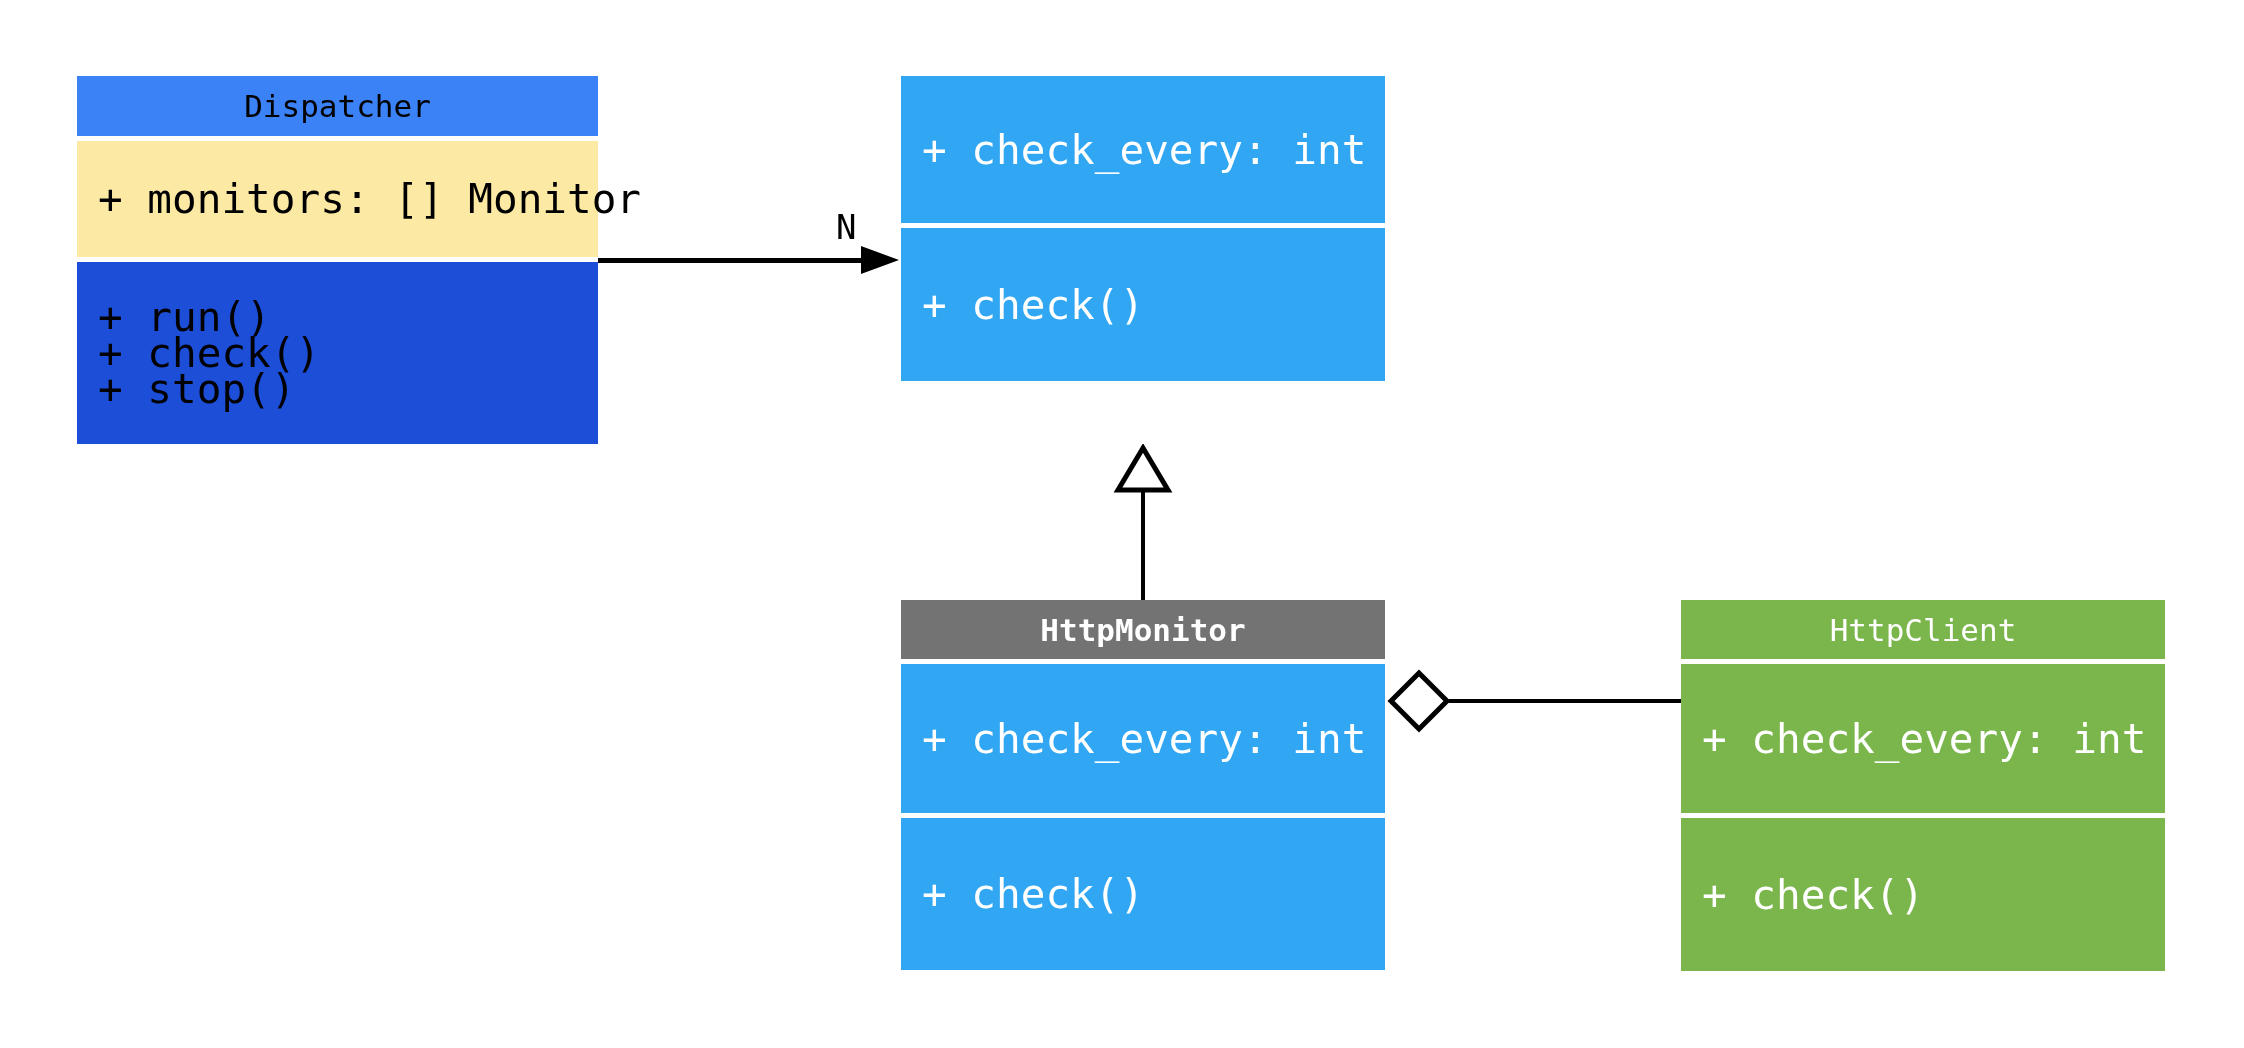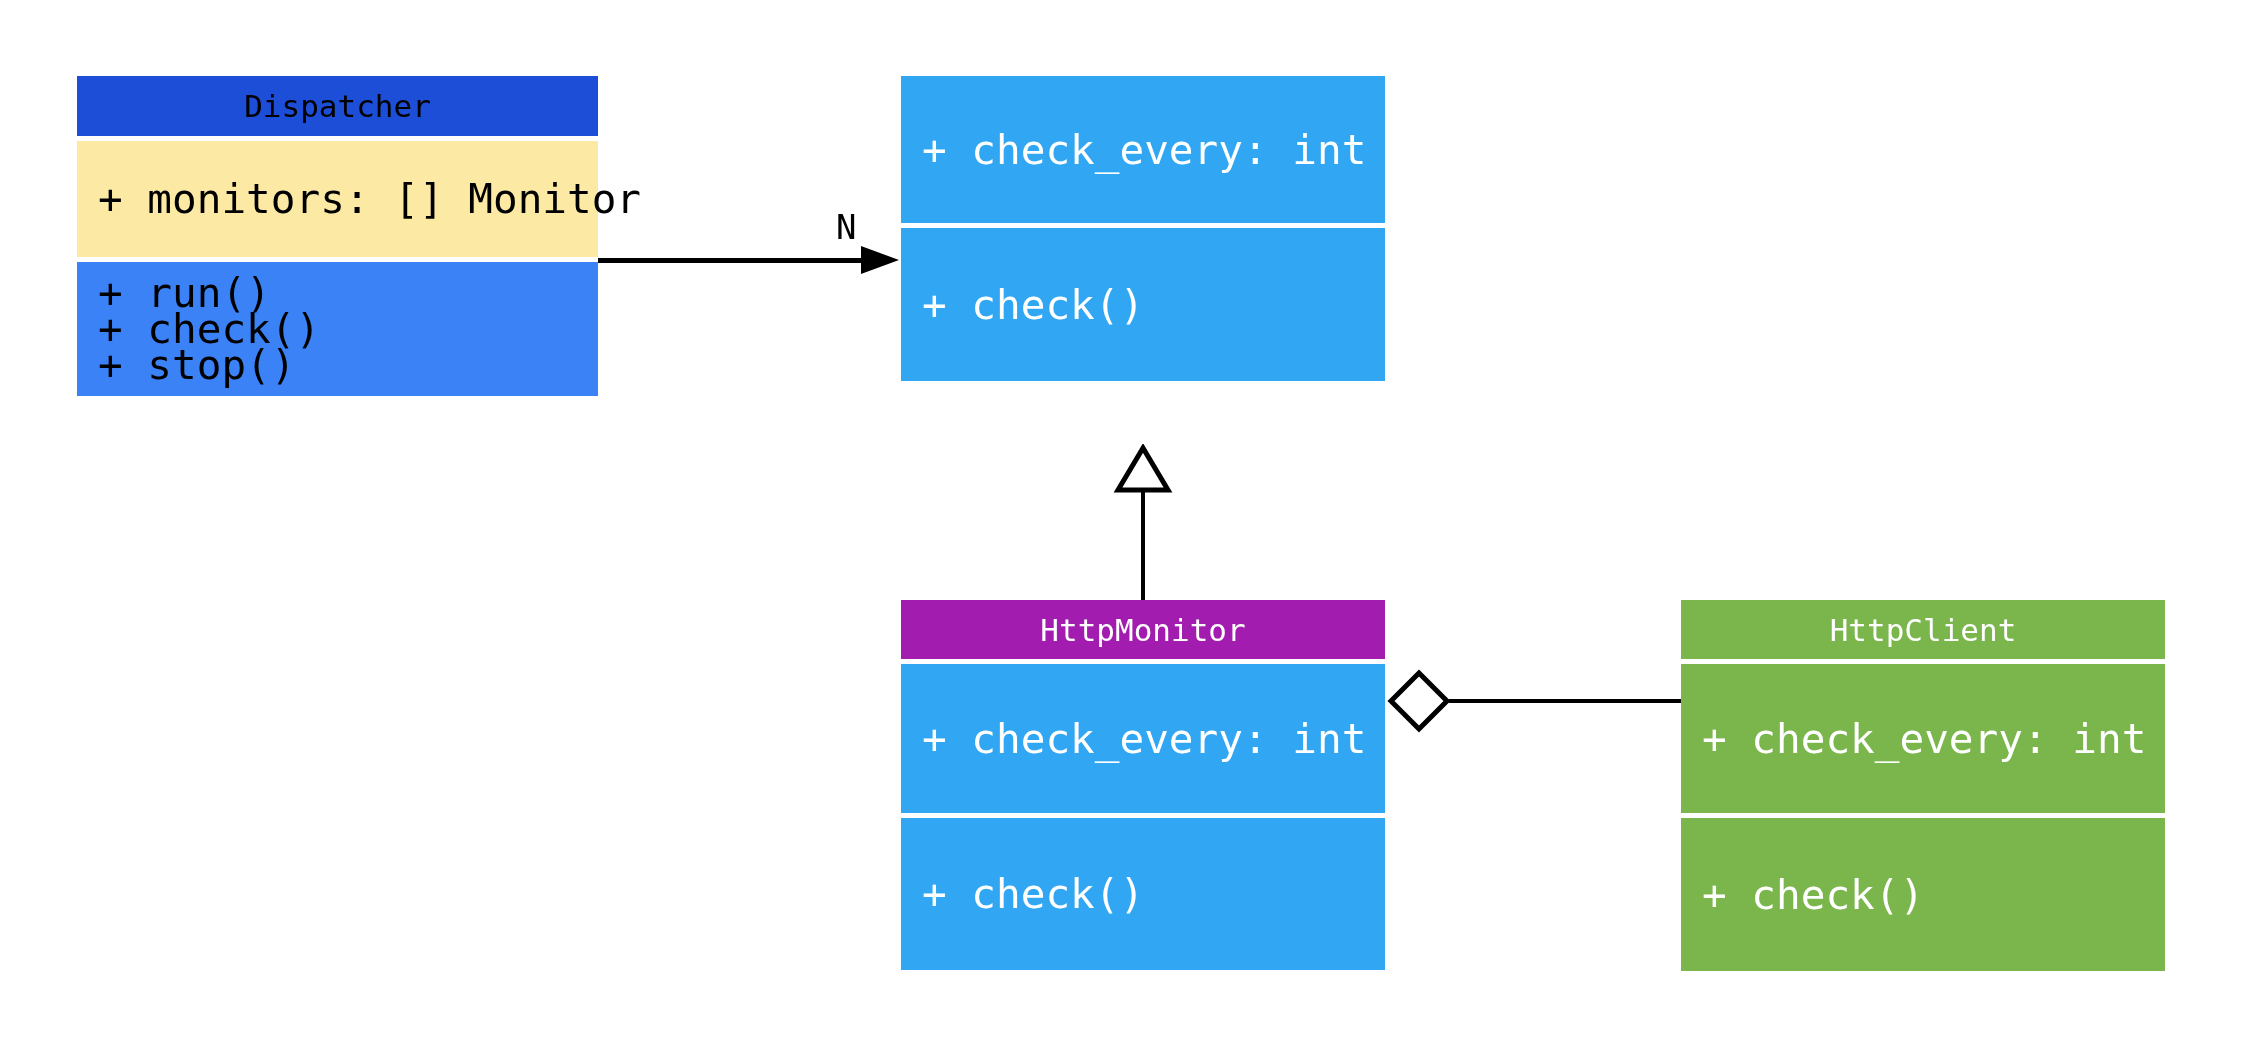--- a/index.html
+++ b/index.html
@@ -49,42 +49,42 @@
     line-height: 34px;
     color: #000;
   }
 </style>
 </head>
 <body>
 
 <div class="canvas">
 
   <div class="uml-class" style="left: 77px; top: 76px; width: 521px; color: rgb(0, 0, 0);">
-    <div class="sect title" style="height: 60px; background-color: #1d4ed8; font-style: normal;">Dispatcher</div>
+    <div class="sect title" style="height: 60px; background-color: #3b82f6; font-style: normal;">Dispatcher</div>
     <div class="sect rows" style="height: 116px; background-color: rgb(252, 233, 163);">
       <div class="row">+ monitors: [] Monitor</div>
     </div>
-    <div class="sect rows" style="height: 134px; background-color: #3b82f6;">
+    <div class="sect rows" style="height: 182px; background-color: #1d4ed8;">
       <div class="row">+ run()</div>
       <div class="row">+ check()</div>
       <div class="row">+ stop()</div>
     </div>
   </div>
 
   <div class="uml-class" style="left: 901px; top: 76px; width: 484px; color: rgb(255, 255, 255);">
     <div class="sect rows" style="height: 147px; background-color: rgb(49, 167, 243);">
       <div class="row">+ check_every: int</div>
     </div>
     <div class="sect rows" style="height: 153px; background-color: rgb(49, 167, 243);">
       <div class="row">+ check()</div>
     </div>
   </div>
 
   <div class="uml-class" style="left: 901px; top: 600px; width: 484px; color: rgb(255, 255, 255);">
-    <div class="sect title" style="height: 59px; background-color: #a21caf; font-style: normal;">HttpMonitor</div>
+    <div class="sect title" style="height: 59px; background-color: #737373; font-style: normal; font-weight: bold;">HttpMonitor</div>
     <div class="sect rows" style="height: 149px; background-color: rgb(49, 167, 243);">
       <div class="row">+ check_every: int</div>
     </div>
     <div class="sect rows" style="height: 152px; background-color: rgb(49, 167, 243);">
       <div class="row">+ check()</div>
     </div>
   </div>
 
   <div class="uml-class" style="left: 1681px; top: 600px; width: 484px; color: rgb(255, 255, 255);">
     <div class="sect title" style="height: 59px; background-color: rgb(122, 182, 76); font-style: normal;">HttpClient</div>

